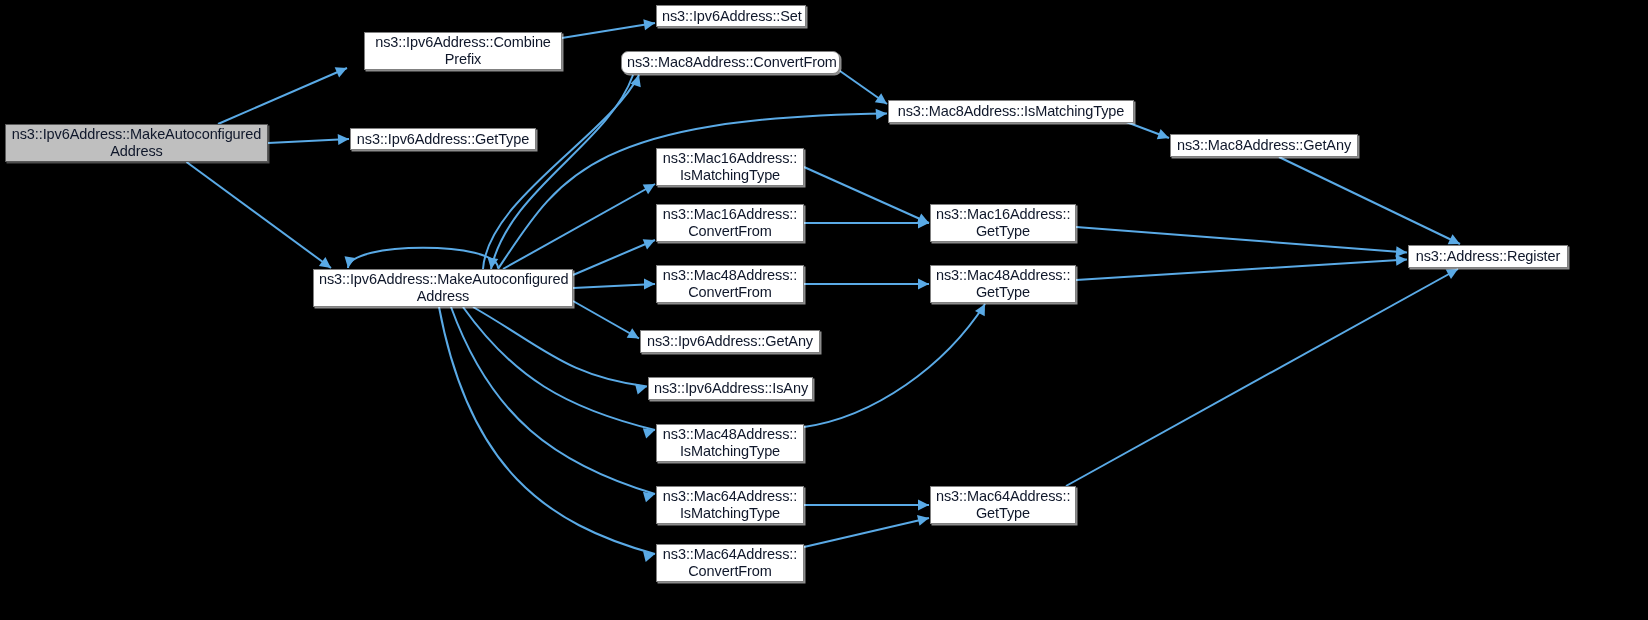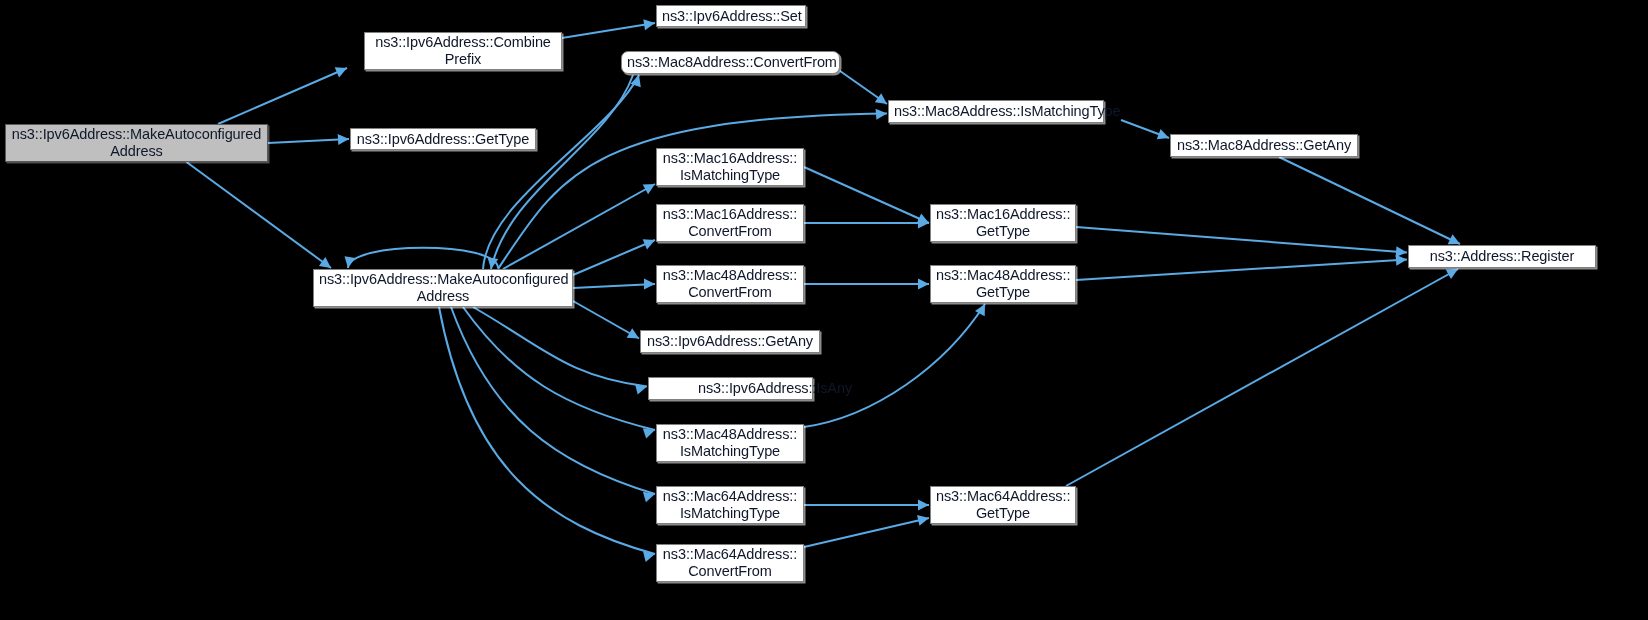--- a/index.html
+++ b/index.html
@@ -116,39 +116,39 @@
       <polygon points="1458.0,269.0 1445.7,269.5 1451.0,279.1" fill="#5aaae6"></polygon>
     </svg>
   <div id="node-layer">
       <div class="node highlight" style="left: 5px; top: 124px; width: 263px; height: 38px;"><span class="node-label">ns3::Ipv6Address::MakeAutoconfigured
 Address</span></div>
       <div class="node" style="left: 364px; top: 32px; width: 198px; height: 38px;"><span class="node-label">ns3::Ipv6Address::Combine
 Prefix</span></div>
       <div class="node" style="left: 350px; top: 128px; width: 186px; height: 22px;"><span class="node-label">ns3::Ipv6Address::GetType</span></div>
       <div class="node" style="left: 656px; top: 5px; width: 150px; height: 22px;"><span class="node-label">ns3::Ipv6Address::Set</span></div>
       <div class="node" style="left: 621px; top: 51px; width: 219px; height: 23px; border-radius: 7px;"><span class="node-label">ns3::Mac8Address::ConvertFrom</span></div>
-      <div class="node" style="left: 888px; top: 100px; width: 216px; height: 23px;"><span class="node-label">ns3::Mac8Address::IsMatchingType</span></div>
+      <div class="node" style="left: 888px; top: 100px; width: 246px; height: 23px;"><span class="node-label">ns3::Mac8Address::IsMatchingType</span></div>
       <div class="node" style="left: 1170px; top: 134px; width: 188px; height: 23px;"><span class="node-label">ns3::Mac8Address::GetAny</span></div>
       <div class="node" style="left: 313px; top: 269px; width: 260px; height: 38px;"><span class="node-label">ns3::Ipv6Address::MakeAutoconfigured
 Address</span></div>
       <div class="node" style="left: 656px; top: 148px; width: 148px; height: 38px;"><span class="node-label">ns3::Mac16Address::
 IsMatchingType</span></div>
       <div class="node" style="left: 656px; top: 204px; width: 148px; height: 38px;"><span class="node-label">ns3::Mac16Address::
 ConvertFrom</span></div>
       <div class="node" style="left: 930px; top: 204px; width: 146px; height: 38px;"><span class="node-label">ns3::Mac16Address::
 GetType</span></div>
       <div class="node" style="left: 656px; top: 265px; width: 148px; height: 38px;"><span class="node-label">ns3::Mac48Address::
 ConvertFrom</span></div>
       <div class="node" style="left: 930px; top: 265px; width: 146px; height: 38px;"><span class="node-label">ns3::Mac48Address::
 GetType</span></div>
       <div class="node" style="left: 640px; top: 330px; width: 180px; height: 23px;"><span class="node-label">ns3::Ipv6Address::GetAny</span></div>
-      <div class="node" style="left: 648px; top: 377px; width: 165px; height: 23px; padding-left: 44px;"><span class="node-label">ns3::Ipv6Address::IsAny</span></div>
+      <div class="node" style="left: 648px; top: 377px; width: 165px; height: 23px;"><span class="node-label">ns3::Ipv6Address::IsAny</span></div>
       <div class="node" style="left: 656px; top: 424px; width: 148px; height: 38px;"><span class="node-label">ns3::Mac48Address::
 IsMatchingType</span></div>
       <div class="node" style="left: 656px; top: 486px; width: 148px; height: 38px;"><span class="node-label">ns3::Mac64Address::
 IsMatchingType</span></div>
       <div class="node" style="left: 930px; top: 486px; width: 146px; height: 38px;"><span class="node-label">ns3::Mac64Address::
 GetType</span></div>
       <div class="node" style="left: 656px; top: 544px; width: 148px; height: 38px;"><span class="node-label">ns3::Mac64Address::
 ConvertFrom</span></div>
-      <div class="node" style="left: 1408px; top: 245px; width: 188px; height: 23px;"><span class="node-label">ns3::Address::Register</span></div>
+      <div class="node" style="left: 1408px; top: 245px; width: 160px; height: 23px;"><span class="node-label">ns3::Address::Register</span></div>
     </div>
 </div>
 
 </body></html>

